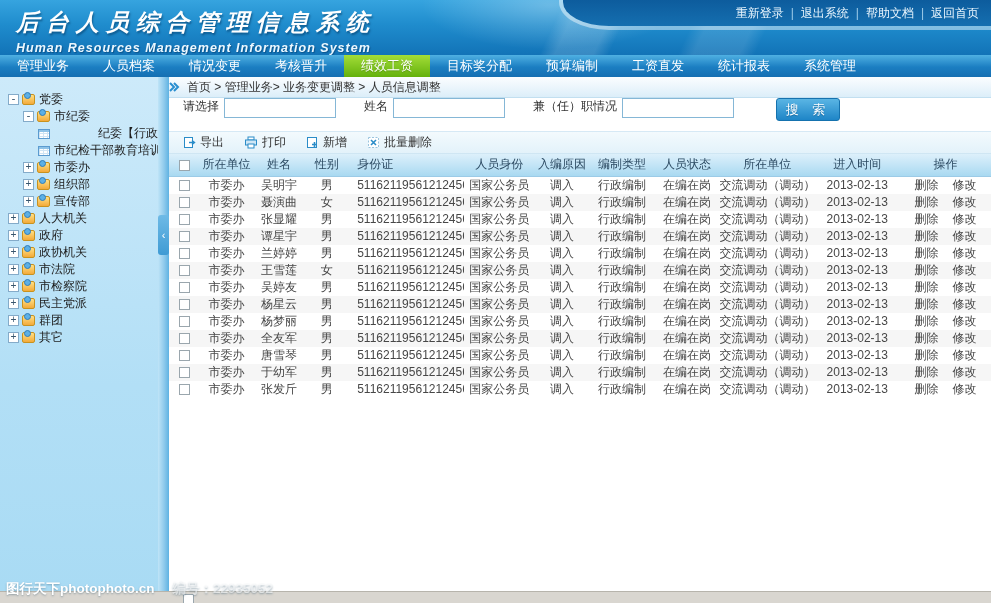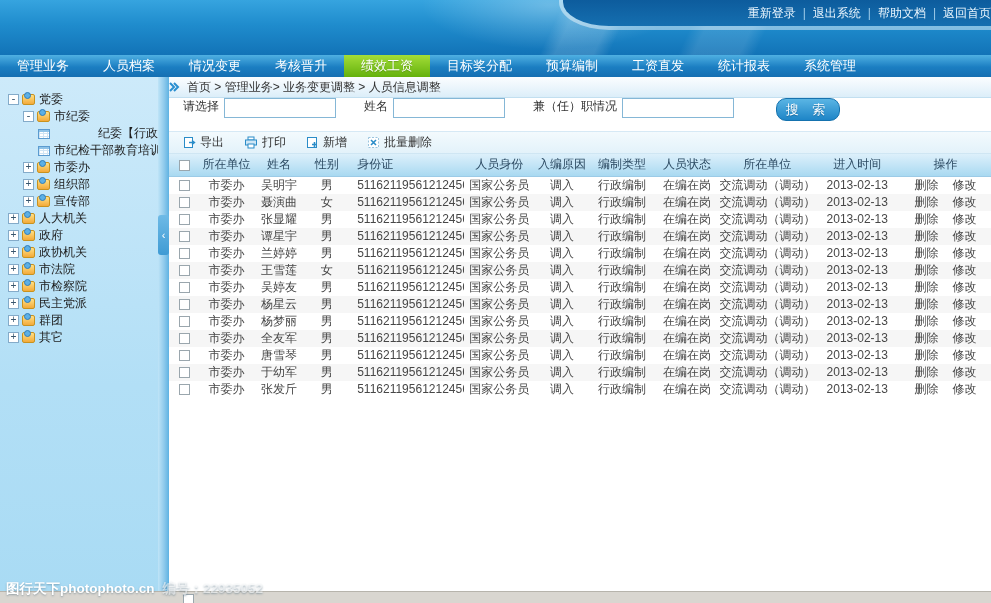--- a/index.html
+++ b/index.html
@@ -12,21 +12,21 @@
     background:linear-gradient(115deg,transparent 38%,rgba(255,255,255,.16) 40%,rgba(255,255,255,.16) 45%,transparent 47%,
     transparent 56%,rgba(255,255,255,.12) 58%,rgba(255,255,255,.12) 64%,transparent 66%)}
   .header::after{content:'';position:absolute;left:420px;top:-40px;width:260px;height:90px;border-radius:50%;
     background:radial-gradient(ellipse at center,rgba(255,255,255,.28),transparent 70%)}
   .brand{position:absolute;left:16px;top:7px;color:#fff;font-style:italic;z-index:3}
   .brand-title{font-size:23px;font-weight:bold;letter-spacing:7px;text-shadow:1px 2px 2px rgba(0,45,85,.5)}
   .brand-sub{font-size:12.5px;font-weight:bold;letter-spacing:1px;margin-top:3px;color:#ecf8ff;text-shadow:1px 1px 1px rgba(0,45,85,.45)}
   .band-glow{position:absolute;top:0;right:0;width:432px;height:30px;background:rgba(255,255,255,.45);
     border-bottom-left-radius:50px 28px;z-index:1}
   .top-band{position:absolute;top:0;right:0;width:428px;height:26px;background:linear-gradient(180deg,#0d5c9d,#156fb0);
-    border-bottom-left-radius:46px 24px;z-index:2;display:flex;align-items:center;justify-content:flex-end;padding-right:0}
+    border-bottom-left-radius:46px 24px;z-index:2;display:flex;align-items:center;justify-content:flex-end;padding-right:12px}
   .top-link{color:#eaf6fe;font-size:12px;cursor:pointer}
   .top-sep{color:#9fcce9;margin:0 7px}
 
   
   .menubar{height:22px;background:linear-gradient(180deg,#4fb0e2,#1b7ec2 55%,#156fb2);display:flex}
   .menu-item{color:#fff;font-size:13px;line-height:22px;padding:0 17px;cursor:pointer;white-space:nowrap}
   .menu-item.active{background:linear-gradient(180deg,#a3dd38,#64b10c);text-shadow:0 1px 1px rgba(40,80,0,.35)}
 
   
   .main{display:flex;height:514px;position:relative}
@@ -50,21 +50,21 @@
 
   
   .breadcrumb{height:21px;flex:none;background:linear-gradient(180deg,#fbfdff,#dceef9);border-bottom:1px solid #c2dff0;
     display:flex;align-items:center;color:#333}
   .crumb-icon{margin-right:6px;display:flex;align-items:center}
 
   
   .filter-row{height:33px;flex:none;display:flex;padding-left:14px;color:#333;background:#fff}
   .filter-label{margin-right:5px;white-space:nowrap}
   .filter-input{width:112px;height:20px;border:1px solid #85b7d6;margin-right:28px;font-size:12px;padding:0 4px;outline:none}
-  .search-btn{width:64px;height:23px;background:linear-gradient(180deg,#5ab5e4,#1e85c7);border:1px solid #1572ae;border-radius:10px;
+  .search-btn{width:64px;height:23px;background:linear-gradient(180deg,#5ab5e4,#1e85c7);border:1px solid #1572ae;border-radius:3px;
     color:#fff;font-size:13px;letter-spacing:5px;cursor:pointer;margin-left:14px;text-shadow:0 1px 1px rgba(0,50,90,.4)}
 
   
   .toolbar{height:23px;flex:none;display:flex;align-items:center;gap:20px;padding-left:14px;color:#333;
     background:linear-gradient(180deg,#f3fafd,#e3f2fa);border-top:1px solid #d6e9f5;border-bottom:1px solid #cfe6f3}
   .tool-btn{display:flex;align-items:center;gap:4px;cursor:pointer}
   .tool-btn svg{display:block}
 
   
   .grid-wrap{flex:1;overflow:hidden}
@@ -77,26 +77,30 @@
   .cb{appearance:none;width:11px;height:11px;border:1px solid #9aa6ad;background:#fff;vertical-align:middle;cursor:pointer}
   .op-link{cursor:pointer;color:#474747;margin:0 7px}
 
   
   .footer{height:12px;background:#d9d6d0;border-top:1px solid #b7b4ac;display:flex;align-items:flex-start;padding-left:183px;gap:8px}
   .footer .cb{margin-top:2px}
 
   
   .watermark{position:absolute;left:6px;bottom:5px;z-index:9;font-size:13.5px;font-weight:bold;color:#fff;
     text-shadow:0 1px 2px rgba(60,90,110,.45);white-space:nowrap}
-  .watermark .wm-num{color:rgba(255,255,255,.6);margin-left:8px}
+  .watermark .wm-num{color:rgba(255,255,255,.6);margin-left:18px}
 </style>
 </head>
 <body>
 
 <div class="header">
+  <div class="brand">
+    <div class="brand-title">后台人员综合管理信息系统</div>
+    <div class="brand-sub">Human Resources Management Information System</div>
+  </div>
   <div class="band-glow"></div>
   <div class="top-band">
     <span class="top-link">重新登录</span>
     <span class="top-sep">|</span>
     <span class="top-link">退出系统</span>
     <span class="top-sep">|</span>
     <span class="top-link">帮助文档</span>
     <span class="top-sep">|</span>
     <span class="top-link">返回首页</span>
   </div>

